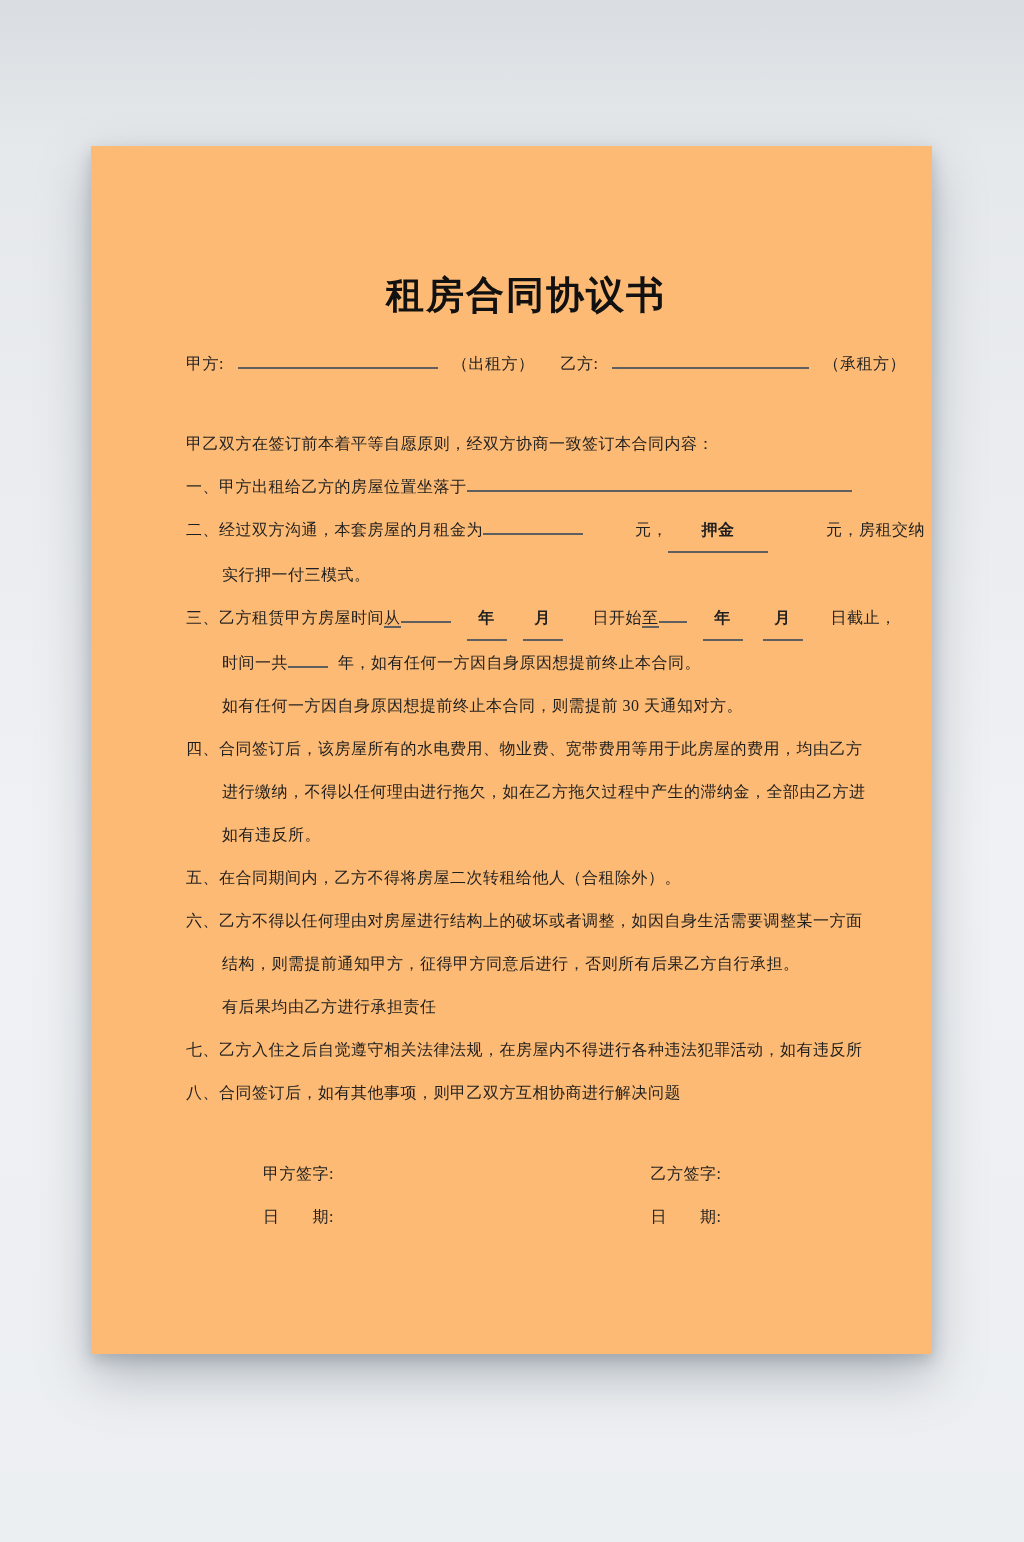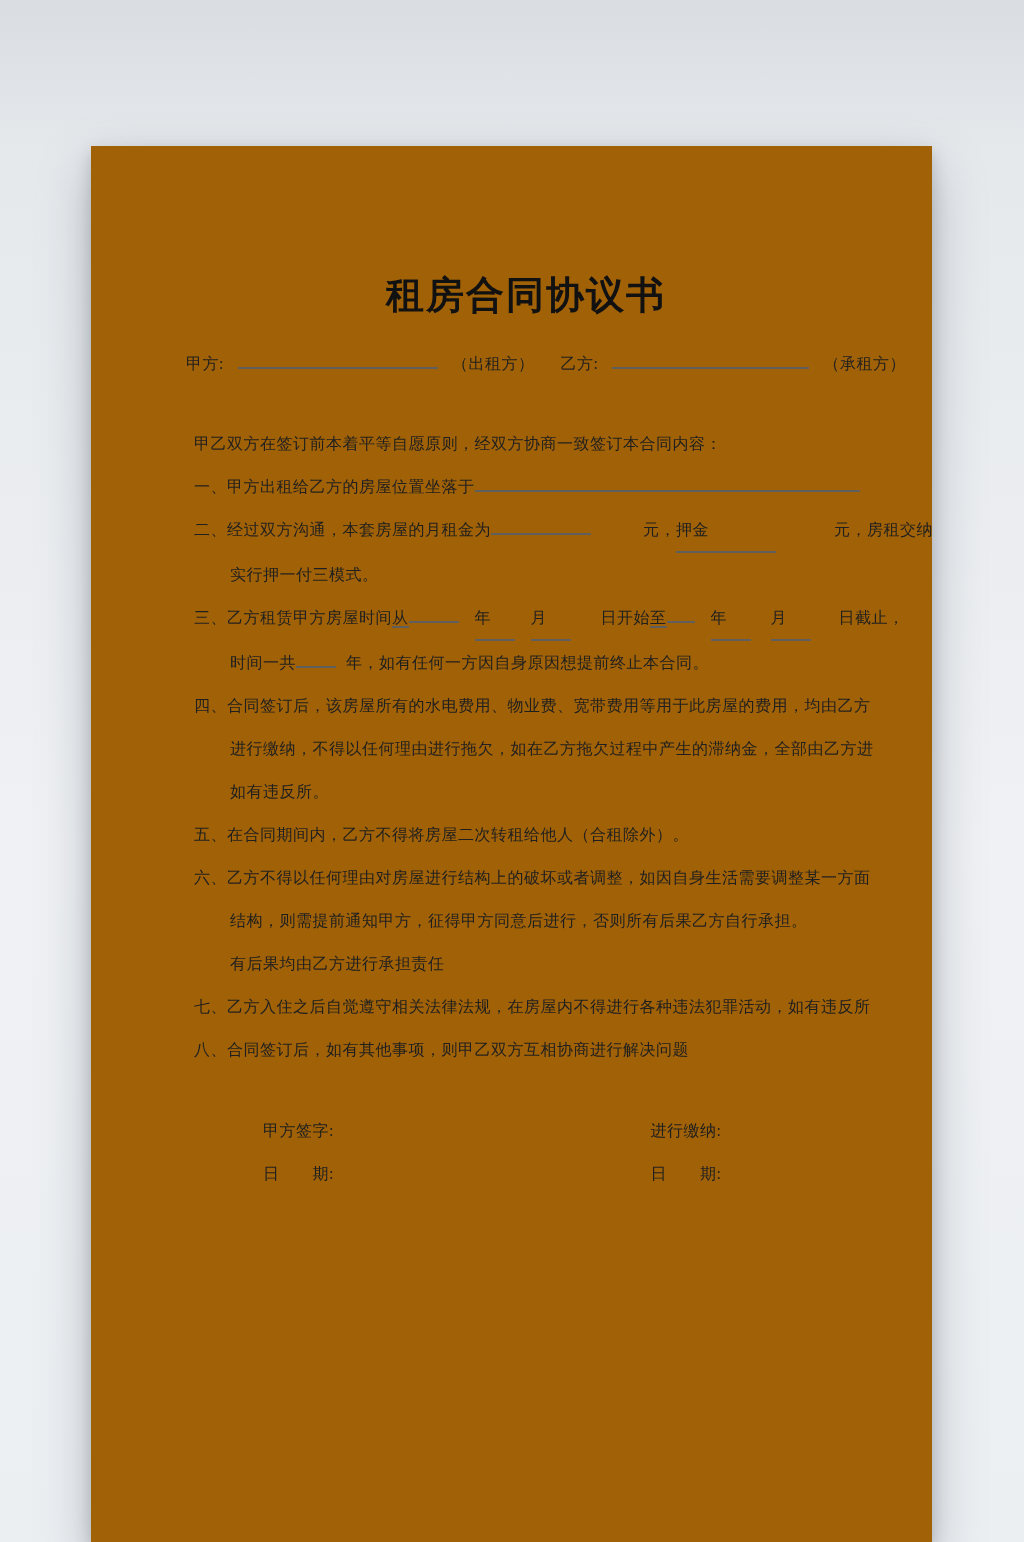--- a/index.html
+++ b/index.html
@@ -5,38 +5,38 @@
   html,body{margin:0;padding:0;}
   body{
     width:1024px;height:1542px;
     background:linear-gradient(180deg,#d9dde1 0%,#e6e9ec 10%,#eff1f4 55%,#ecEFf2 100%);
     background-color:#eaedf0;
     font-family:"Liberation Serif","DejaVu Serif",serif;
     overflow:hidden;
   }
   .page{
     position:absolute;left:91px;top:146px;
-    width:841px;height:1396px;
-    background:#a16207;
+    width:841px;height:1208px;
+    background:#fdba74;
     box-sizing:border-box;
     padding:0 66px 0 95px;
     box-shadow:0 6px 14px rgba(90,100,110,.30),0 22px 48px rgba(90,100,110,.38);
     color:#1f1f1f;
     overflow:hidden;
   }
   .doc-title{
     margin:122px 0 0 0;
     font-size:38px;line-height:54px;font-weight:bold;
     text-align:center;letter-spacing:2px;color:#111;
   }
   .party-row{margin-top:20px;line-height:43px;font-size:16px;letter-spacing:.5px;white-space:nowrap;}
-  .body-lines{margin-top:37px;margin-left:8px;}
+  .body-lines{margin-top:37px;}
   .line{line-height:43px;font-size:16px;letter-spacing:.5px;white-space:nowrap;}
   .line.ind{margin-left:36px;}
-  .blk{display:inline-block;}
+  .blk{display:inline-block;text-align:center;font-weight:bold;}
   .u{border-bottom:2px solid #5f5f5f;}
   .sig-block{margin-top:38px;}
   .sig-row{line-height:43px;font-size:16px;letter-spacing:.5px;white-space:nowrap;}
   .sig-a{display:inline-block;margin-left:77px;width:383px;}
   .sig-b{display:inline-block;}
 </style>
 </head>
 <body>
 
 <div class="page">
@@ -44,34 +44,35 @@
 
   <div class="party-row"><span>甲方:</span><span class="blk" style="min-width: 14px;"></span><span class="u blk" style="min-width: 200px;"></span><span class="blk" style="min-width: 14px;"></span><span>（出租方）</span><span class="blk" style="min-width: 26px;"></span><span>乙方:</span><span class="blk" style="min-width: 14px;"></span><span class="u blk" style="min-width: 197px;"></span><span class="blk" style="min-width: 14px;"></span><span>（承租方）</span></div>
 
   <div class="body-lines">
       <div class="line"><span>甲乙双方在签订前本着平等自愿原则，经双方协商一致签订本合同内容：</span></div>
       <div class="line"><span>一、甲方出租给乙方的房屋位置坐落于</span><span class="u blk" style="min-width: 385px;"></span></div>
       <div class="line"><span>二、经过双方沟通，本套房屋的月租金为</span><span class="u blk" style="min-width: 100px;"></span><span class="blk" style="min-width: 52px;"></span><span>元，</span><span class="u blk" style="min-width: 100px;">押金</span><span class="blk" style="min-width: 58px;"></span><span>元，房租交纳</span></div>
       <div class="line ind"><span>实行押一付三模式。</span></div>
       <div class="line"><span>三、乙方租赁甲方房屋时间</span><span class="u">从</span><span class="u blk" style="min-width: 50px;"></span><span class="blk" style="min-width: 16px;"></span><span class="u blk" style="min-width: 40px;">年</span><span class="blk" style="min-width: 16px;"></span><span class="u blk" style="min-width: 40px;">月</span><span class="blk" style="min-width: 30px;"></span><span>日开始</span><span class="u">至</span><span class="u blk" style="min-width: 28px;"></span><span class="blk" style="min-width: 16px;"></span><span class="u blk" style="min-width: 40px;">年</span><span class="blk" style="min-width: 20px;"></span><span class="u blk" style="min-width: 40px;">月</span><span class="blk" style="min-width: 28px;"></span><span>日截止，</span></div>
       <div class="line ind"><span>时间一共</span><span class="u blk" style="min-width: 40px;"></span><span class="blk" style="min-width: 10px;"></span><span>年，如有任何一方因自身原因想提前终止本合同。</span></div>
+      <div class="line ind"><span>如有任何一方因自身原因想提前终止本合同，则需提前 30 天通知对方。</span></div>
       <div class="line"><span>四、合同签订后，该房屋所有的水电费用、物业费、宽带费用等用于此房屋的费用，均由乙方</span></div>
       <div class="line ind"><span>进行缴纳，不得以任何理由进行拖欠，如在乙方拖欠过程中产生的滞纳金，全部由乙方进</span></div>
       <div class="line ind"><span>如有违反所。</span></div>
       <div class="line"><span>五、在合同期间内，乙方不得将房屋二次转租给他人（合租除外）。</span></div>
       <div class="line"><span>六、乙方不得以任何理由对房屋进行结构上的破坏或者调整，如因自身生活需要调整某一方面</span></div>
       <div class="line ind"><span>结构，则需提前通知甲方，征得甲方同意后进行，否则所有后果乙方自行承担。</span></div>
       <div class="line ind"><span>有后果均由乙方进行承担责任</span></div>
       <div class="line"><span>七、乙方入住之后自觉遵守相关法律法规，在房屋内不得进行各种违法犯罪活动，如有违反所</span></div>
       <div class="line"><span>八、合同签订后，如有其他事项，则甲乙双方互相协商进行解决问题</span></div>
     </div>
 
   <div class="sig-block">
     <div class="sig-row">
       <span class="sig-a">甲方签字:</span>
-      <span class="sig-b">进行缴纳:</span>
+      <span class="sig-b">乙方签字:</span>
     </div>
     <div class="sig-row">
       <span class="sig-a">日　　期:</span>
       <span class="sig-b">日　　期:</span>
     </div>
   </div>
 </div>
 
 </body></html>

